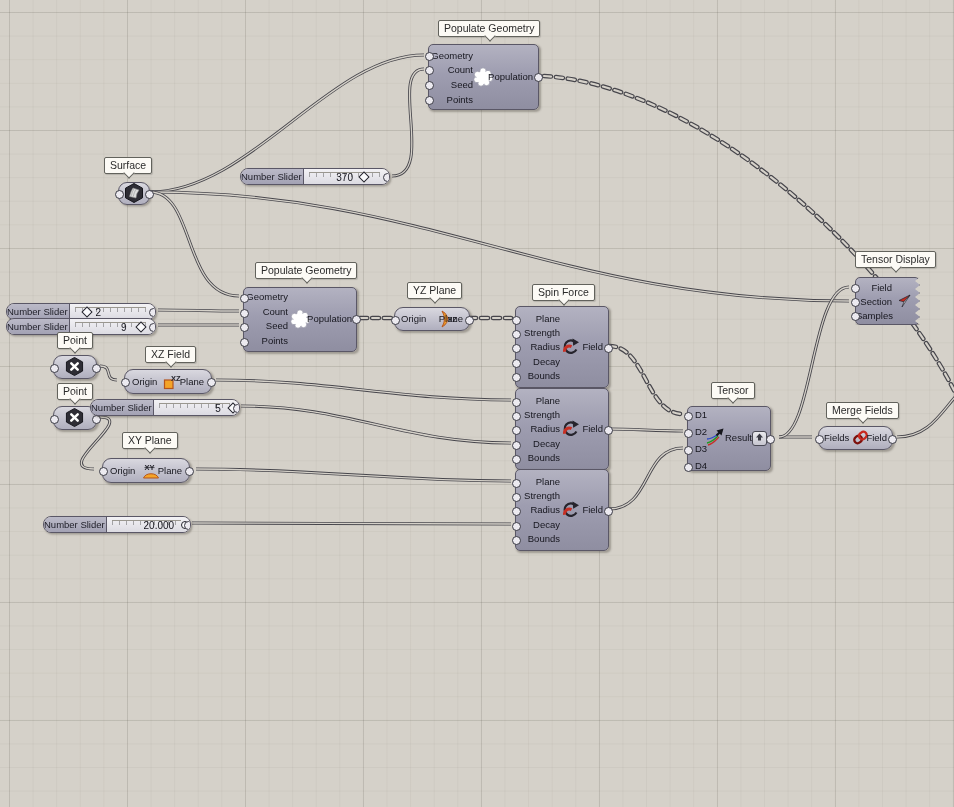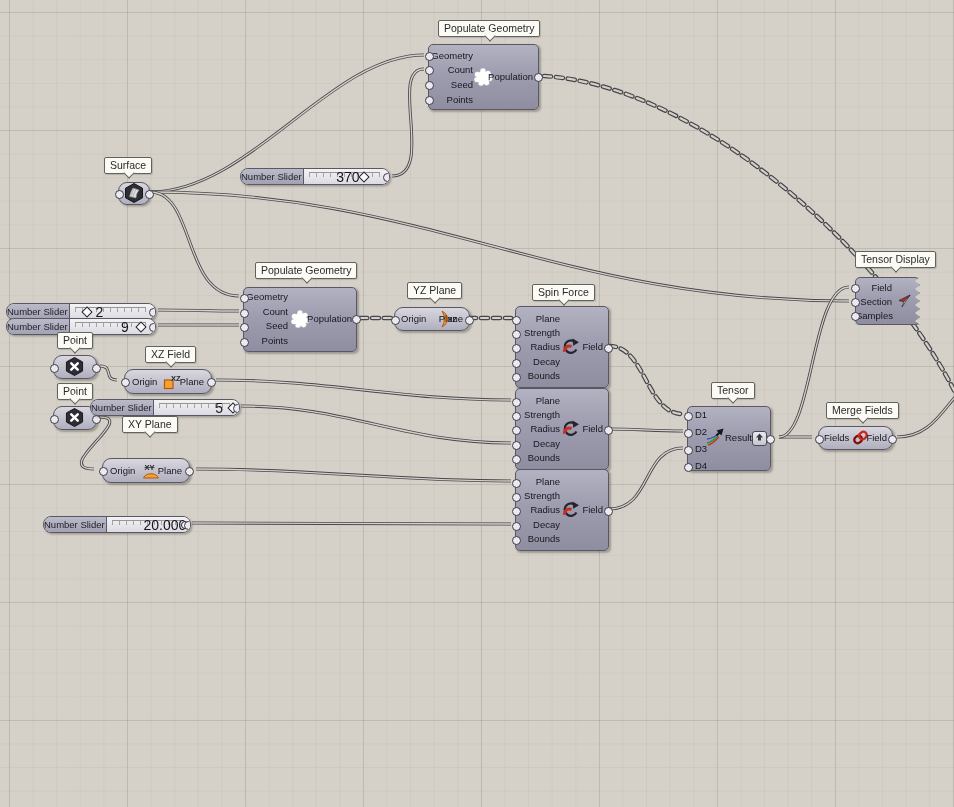--- a/index.html
+++ b/index.html
@@ -36,21 +36,21 @@
     box-shadow:1px 1px 1px rgba(0,0,0,.15);}
   .tip::after{content:"";position:absolute;left:50%;bottom:-4.2px;width:7px;height:7px;margin-left:-3.5px;
     background:#fcfaf5;border-right:1px solid #62625c;border-bottom:1px solid #62625c;transform:rotate(45deg);}
   .slider{position:absolute;z-index:2;height:15px;border:1px solid #5a5766;border-radius:8px;overflow:hidden;
     box-shadow:1.5px 1.5px 2px rgba(60,55,45,.35);display:flex;}
   .slabel{width:62px;flex:none;background:linear-gradient(180deg,#bbbac8,#a3a2b4);
     border-right:1px solid #5a5766;font-size:9.5px;color:#1d1d26;line-height:15px;text-align:left;}
   .strack{position:relative;flex:1;background:linear-gradient(180deg,#f3f2f5,#dcdbe2);}
   .ticks{position:absolute;left:5px;right:9px;top:3px;height:4px;border-top:1px solid #9a978f;
     background:repeating-linear-gradient(90deg,rgba(0,0,0,.3) 0 1px,transparent 1px 7px);}
-  .sval{position:absolute;top:50%;transform:translateY(-50%);font-size:14px;color:#15151d;z-index:2;}
+  .sval{position:absolute;top:50%;transform:translateY(-50%);font-size:10px;color:#15151d;z-index:2;}
   .grip{position:absolute;top:50%;width:6px;height:6px;background:#fafafc;border:1px solid #23232c;
     transform:translate(-50%,-50%) rotate(45deg);z-index:3;}
   .grip.round{border-radius:50%;transform:translate(-50%,-50%);}
   .btn{position:absolute;width:13px;height:13px;background:linear-gradient(#eaeaee,#c7c6d0);
     border:1px solid #4a4a55;border-radius:3px;}
   .tensor{clip-path:polygon(0 0,100% 0,calc(100% - 5px) 8.33%,100% 16.7%,calc(100% - 5px) 25%,100% 33.3%,
     calc(100% - 5px) 41.7%,100% 50%,calc(100% - 5px) 58.3%,100% 66.7%,calc(100% - 5px) 75%,100% 83.3%,
     calc(100% - 5px) 91.7%,100% 100%,0 100%);}
 </style>
 </head>
@@ -168,21 +168,21 @@
       </g>
   </svg>
 
   <div class="tip" style="left:438px;top:20px">Populate Geometry</div>
   <div class="tip" style="left:104px;top:157px">Surface</div>
   <div class="tip" style="left:255px;top:262px">Populate Geometry</div>
   <div class="tip" style="left:57px;top:332px">Point</div>
   <div class="tip" style="left:57px;top:383px">Point</div>
   <div class="tip" style="left:145px;top:346px">XZ Field</div>
   <div class="tip" style="left:407px;top:282px">YZ Plane</div>
-  <div class="tip" style="left:122px;top:416px">XY Plane</div>
+  <div class="tip" style="left:122px;top:432px">XY Plane</div>
   <div class="tip" style="left:532px;top:284px">Spin Force</div>
   <div class="tip" style="left:711px;top:382px">Tensor</div>
   <div class="tip" style="left:826px;top:402px">Merge Fields</div>
   <div class="tip" style="left:855px;top:251px">Tensor Display</div>
 
   <div class="comp" style="left:428px;top:44px;width:109px;height:64px">
     <span class="pt" style="left:-4.5px;top:7px"></span>
     <span class="pt" style="left:-4.5px;top:21px"></span>
     <span class="pt" style="left:-4.5px;top:36px"></span>
     <span class="pt" style="left:-4.5px;top:51px"></span>

